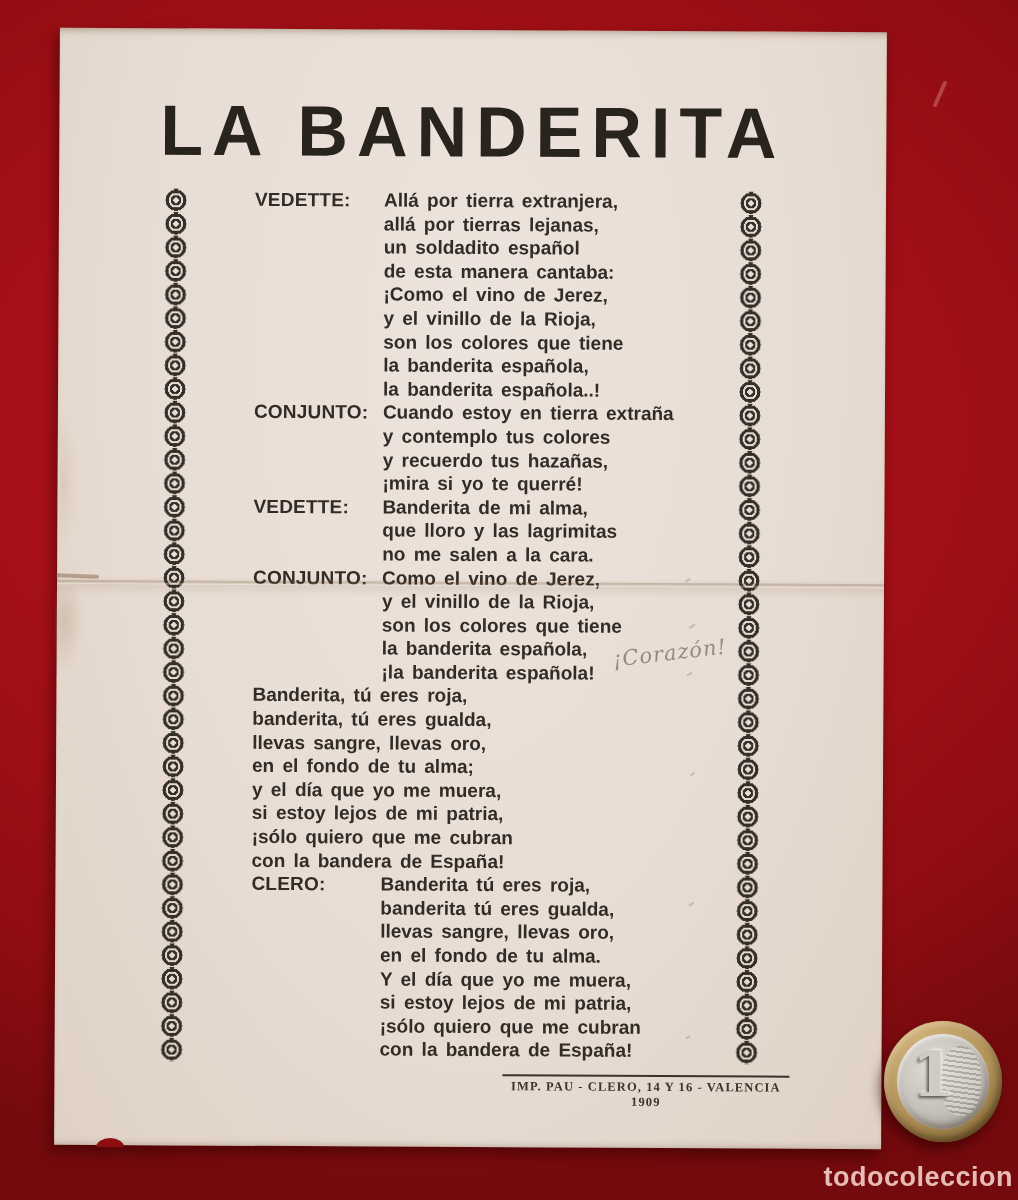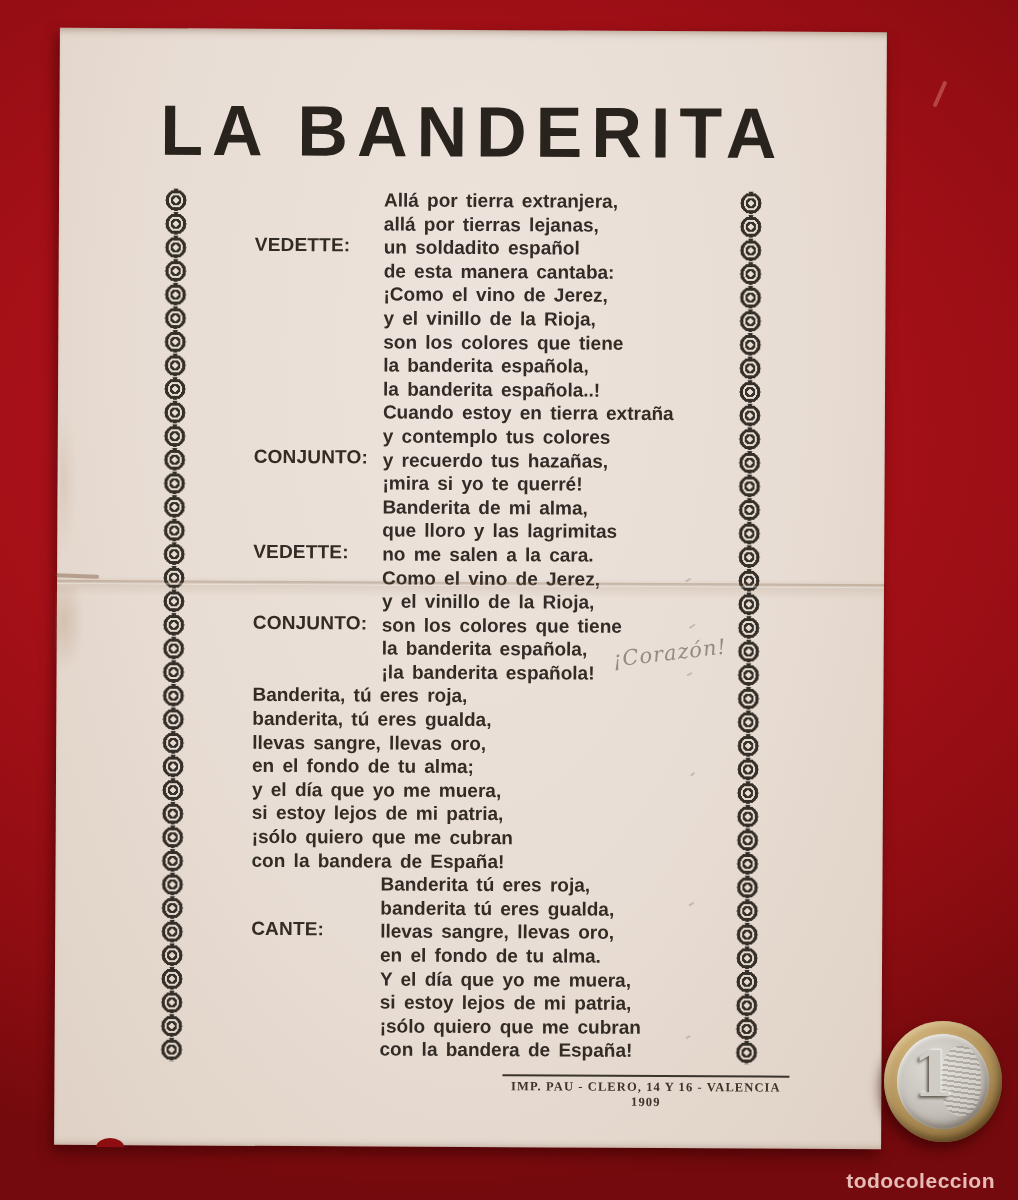--- a/index.html
+++ b/index.html
@@ -42,21 +42,21 @@
   .ornament-left  { left:102px; }
   .ornament-right { left:677px; }
 
   
   .stanzas {
     position:absolute; left:196px; top:159px;
     font-size:19px; font-weight:bold; line-height:23.6px;
     color:#332c26; word-spacing:3px; white-space:nowrap;
   }
   .stanza-row { display:grid; grid-template-columns:129px auto; }
-  .speaker-label div { letter-spacing:.2px;margin-top:45px; }
+  .speaker-label div { letter-spacing:.2px; }
 
   
   .imprint-block {
     position:absolute; left:448px; top:1044px; width:287px; text-align:center;
     border-top:2px solid #3a332c; padding-top:3px;
   }
   .imprint-text {
     font-family:"Liberation Serif", serif; font-weight:bold;
     font-size:12.5px; letter-spacing:1.1px; color:#3d332a;
   }
@@ -126,22 +126,22 @@
     color:#cfccc5;
     text-shadow:-2px 2px 3px rgba(88,80,68,.95), 1px -1px 2px rgba(255,255,255,.85);
   }
 
   
   .bg-scratch {
     position:absolute; left:938px; top:80px; width:4px; height:28px;
     background:rgba(255,195,185,.30); transform:rotate(24deg); border-radius:2px;
   }
   .watermark {
-    position:absolute; right:23px; bottom:7px;
-    font-size:21px; font-weight:bold; letter-spacing:.5px;
+    position:absolute; right:5px; bottom:7px;
+    font-size:27px; font-weight:bold; letter-spacing:.5px;
     color:#f0c9c3; opacity:.93;
   }
 </style>
 </head>
 <body>
 
 <div class="paper">
 
   <div class="title">LA BANDERITA</div>
 
@@ -205,21 +205,21 @@
           <div class="lyric-line">llevas sangre, llevas oro,</div>
           <div class="lyric-line">en el fondo de tu alma;</div>
           <div class="lyric-line">y el día que yo me muera,</div>
           <div class="lyric-line">si estoy lejos de mi patria,</div>
           <div class="lyric-line">¡sólo quiero que me cubran</div>
           <div class="lyric-line">con la bandera de España!</div>
         </div>
       </div>
       <div class="stanza-row">
         <div class="speaker-label">
-          <div>CANTE:</div>
+          <div>CLERO:</div>
         </div>
         <div class="lyric-lines">
           <div class="lyric-line">Banderita tú eres roja,</div>
           <div class="lyric-line">banderita tú eres gualda,</div>
           <div class="lyric-line">llevas sangre, llevas oro,</div>
           <div class="lyric-line">en el fondo de tu alma.</div>
           <div class="lyric-line">Y el día que yo me muera,</div>
           <div class="lyric-line">si estoy lejos de mi patria,</div>
           <div class="lyric-line">¡sólo quiero que me cubran</div>
           <div class="lyric-line">con la bandera de España!</div>

